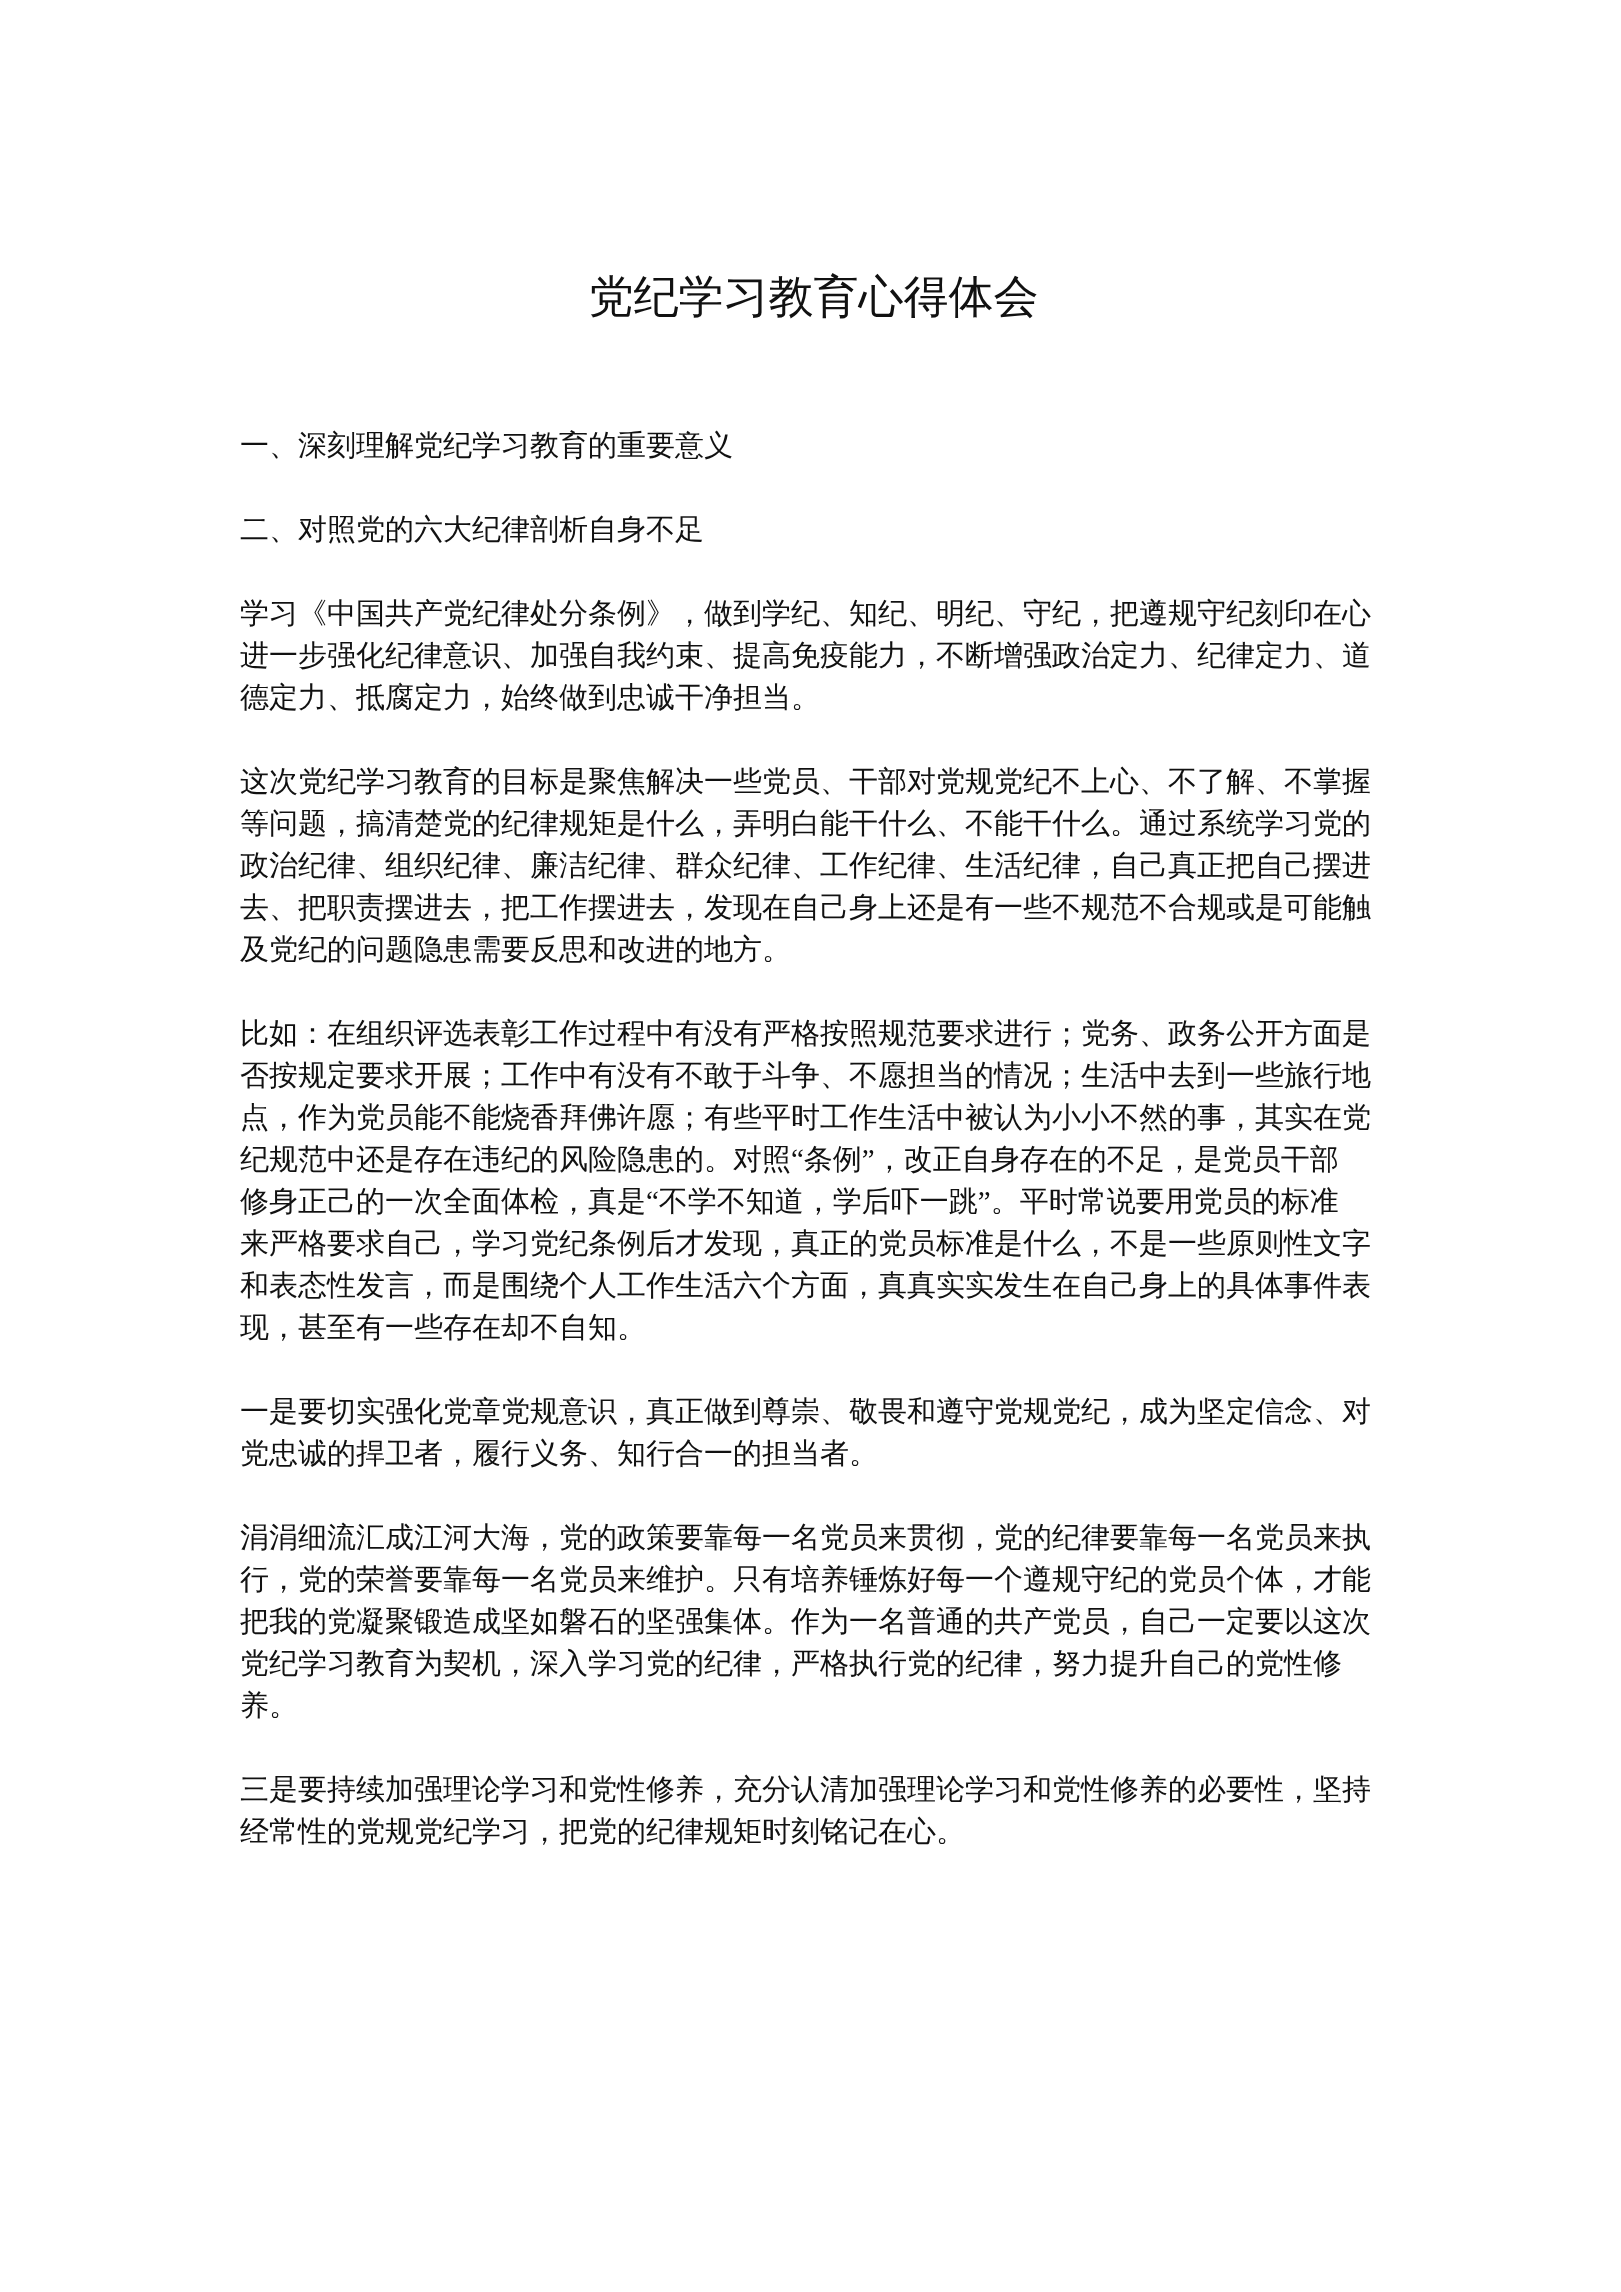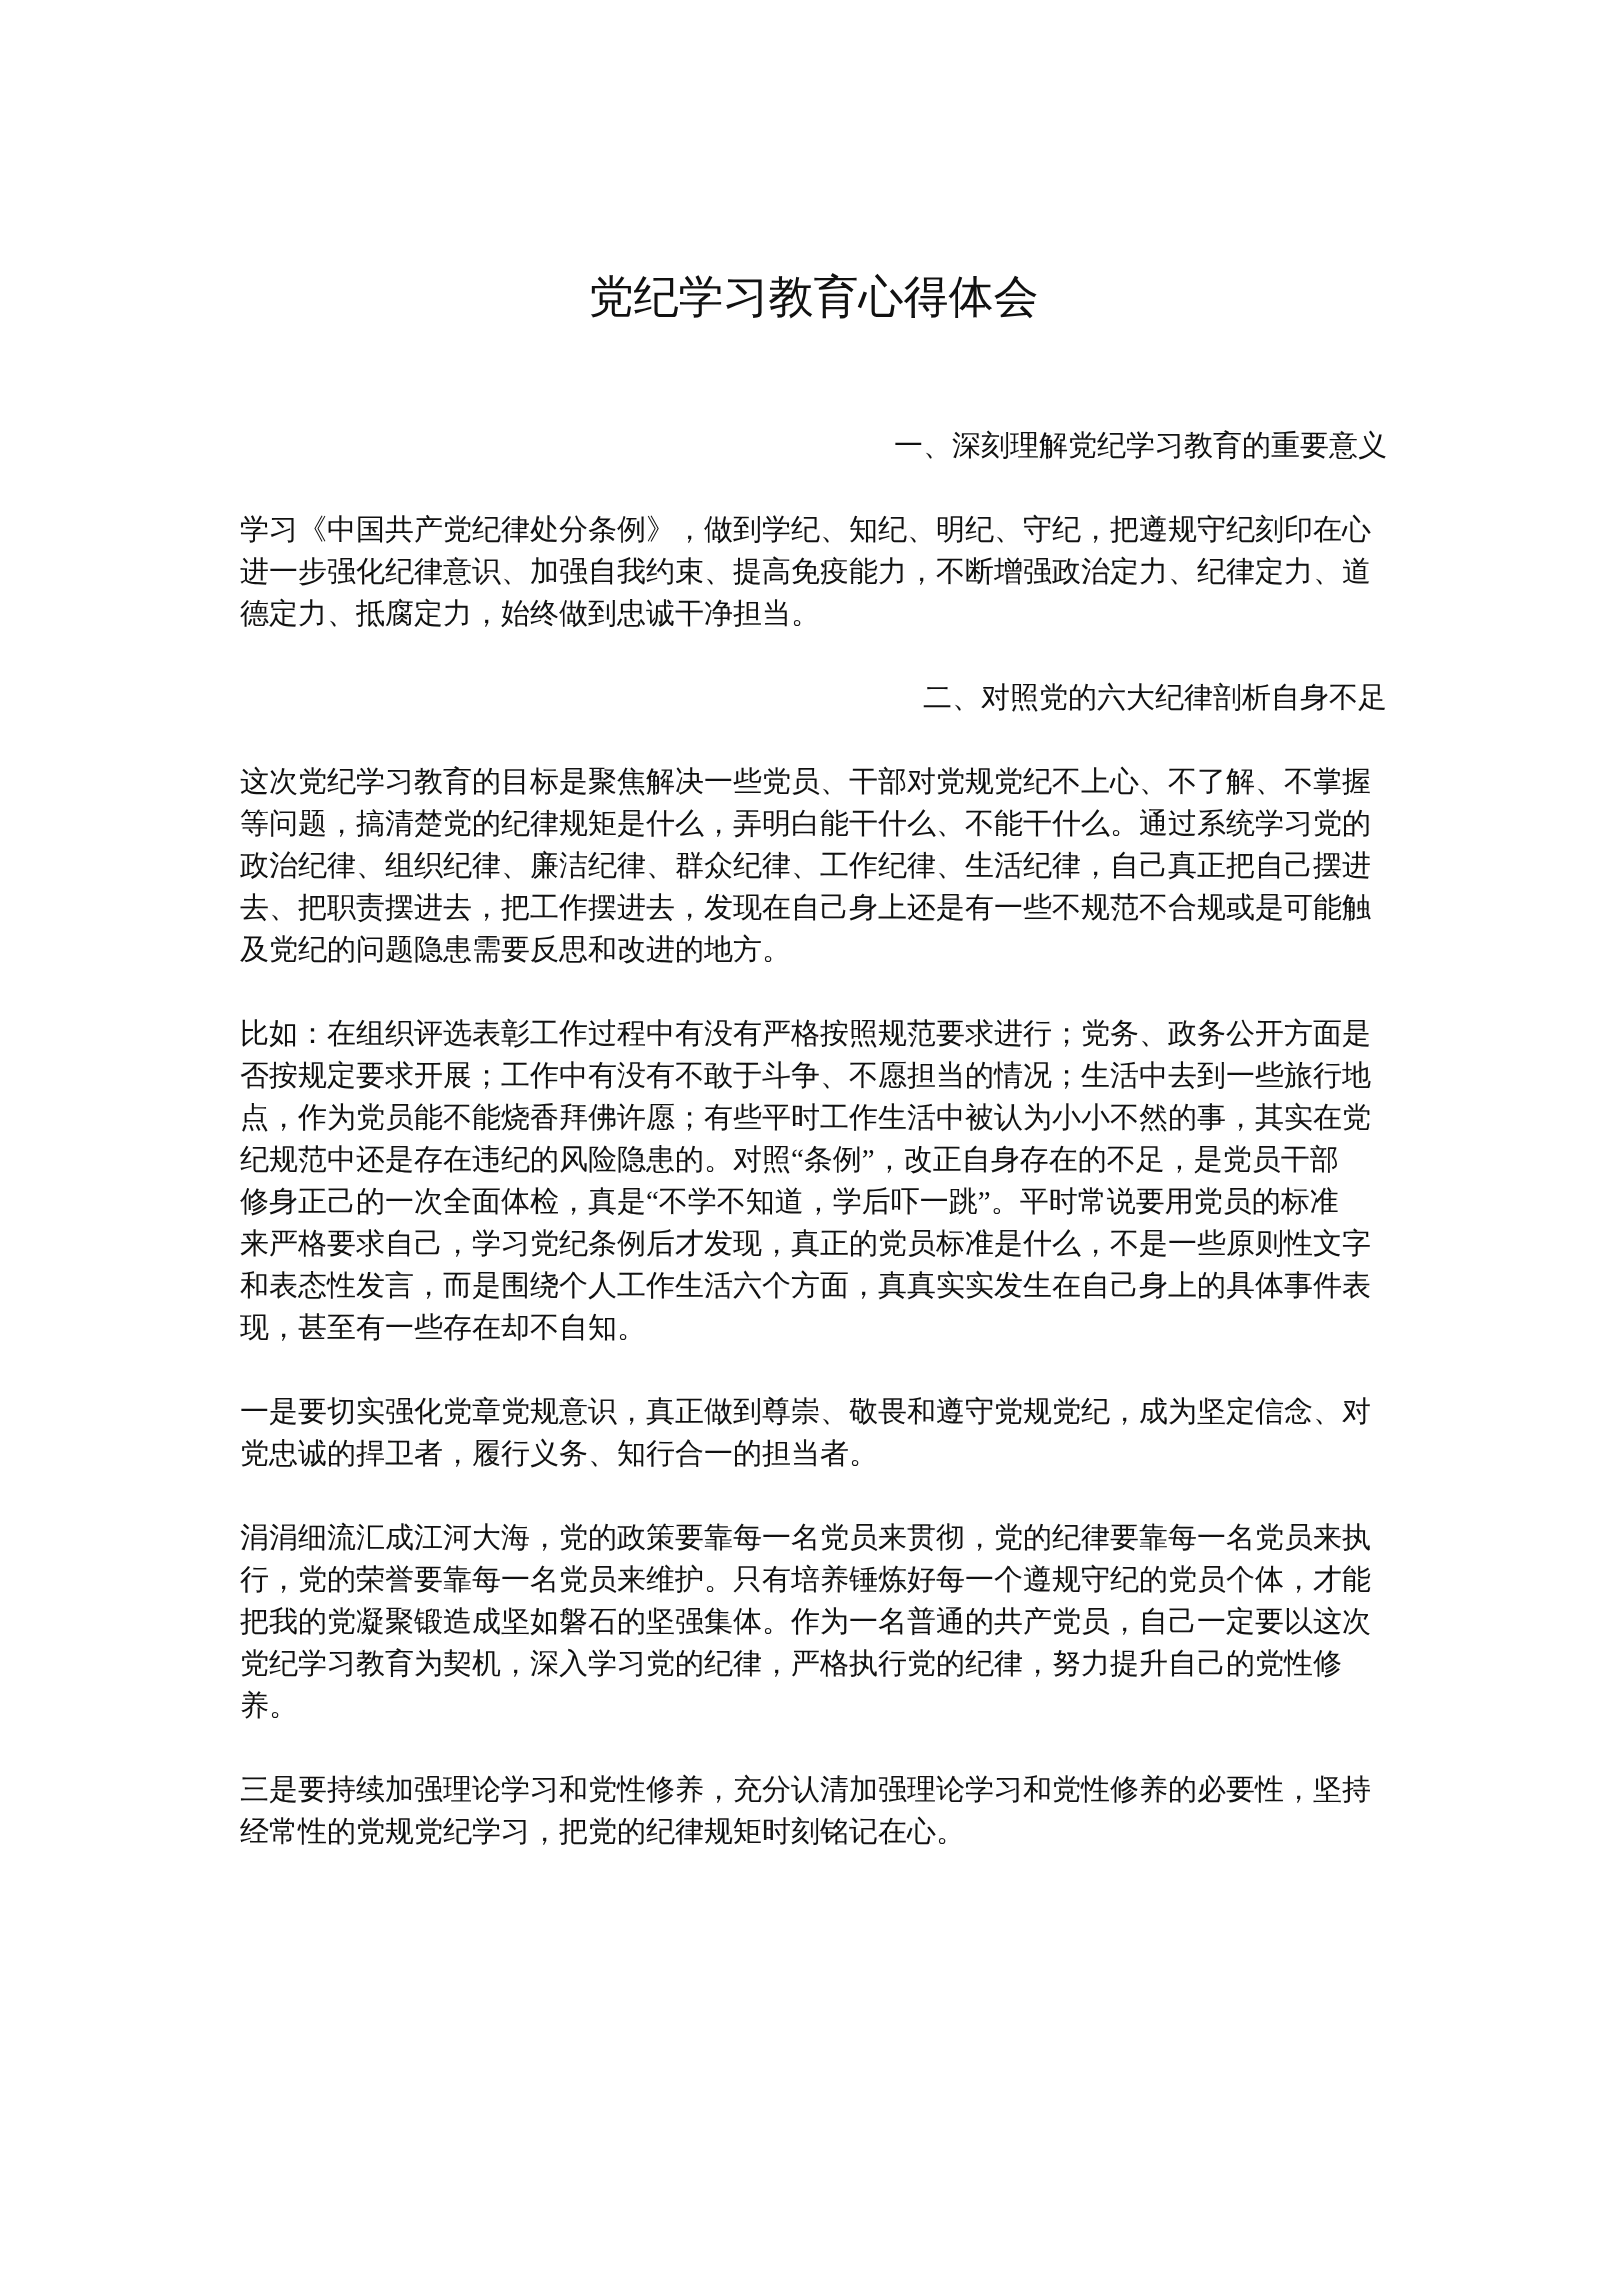--- a/index.html
+++ b/index.html
@@ -33,35 +33,34 @@
     text-align: center;
     white-space: nowrap;
   }
   .block {
     margin: 0 0 42px 0;
     white-space: pre-line;      
     text-align: left;
   }
   .block.heading {
     font-weight: 400;
-    text-align: right;
   }
 </style>
 </head>
 <body>
 
 <main class="page" style="background: rgb(255, 255, 255); color: rgb(17, 17, 17);">
   <div class="content">
     <h1 class="doc-title">党纪学习教育心得体会</h1>
     <div id="doc-blocks">
         <div class="block heading">一、深刻理解党纪学习教育的重要意义</div>
+        <div class="block heading">二、对照党的六大纪律剖析自身不足</div>
         <div class="block paragraph">学习《中国共产党纪律处分条例》，做到学纪、知纪、明纪、守纪，把遵规守纪刻印在心
 进一步强化纪律意识、加强自我约束、提高免疫能力，不断增强政治定力、纪律定力、道
 德定力、抵腐定力，始终做到忠诚干净担当。</div>
-        <div class="block heading">二、对照党的六大纪律剖析自身不足</div>
         <div class="block paragraph">这次党纪学习教育的目标是聚焦解决一些党员、干部对党规党纪不上心、不了解、不掌握
 等问题，搞清楚党的纪律规矩是什么，弄明白能干什么、不能干什么。通过系统学习党的
 政治纪律、组织纪律、廉洁纪律、群众纪律、工作纪律、生活纪律，自己真正把自己摆进
 去、把职责摆进去，把工作摆进去，发现在自己身上还是有一些不规范不合规或是可能触
 及党纪的问题隐患需要反思和改进的地方。</div>
         <div class="block paragraph">比如：在组织评选表彰工作过程中有没有严格按照规范要求进行；党务、政务公开方面是
 否按规定要求开展；工作中有没有不敢于斗争、不愿担当的情况；生活中去到一些旅行地
 点，作为党员能不能烧香拜佛许愿；有些平时工作生活中被认为小小不然的事，其实在党
 纪规范中还是存在违纪的风险隐患的。对照“条例”，改正自身存在的不足，是党员干部
 修身正己的一次全面体检，真是“不学不知道，学后吓一跳”。平时常说要用党员的标准

